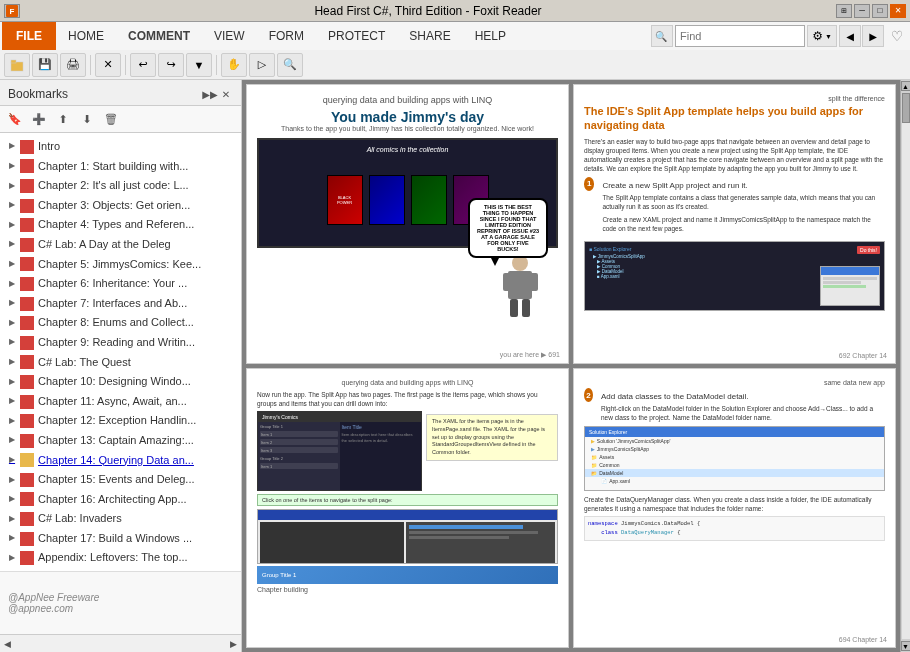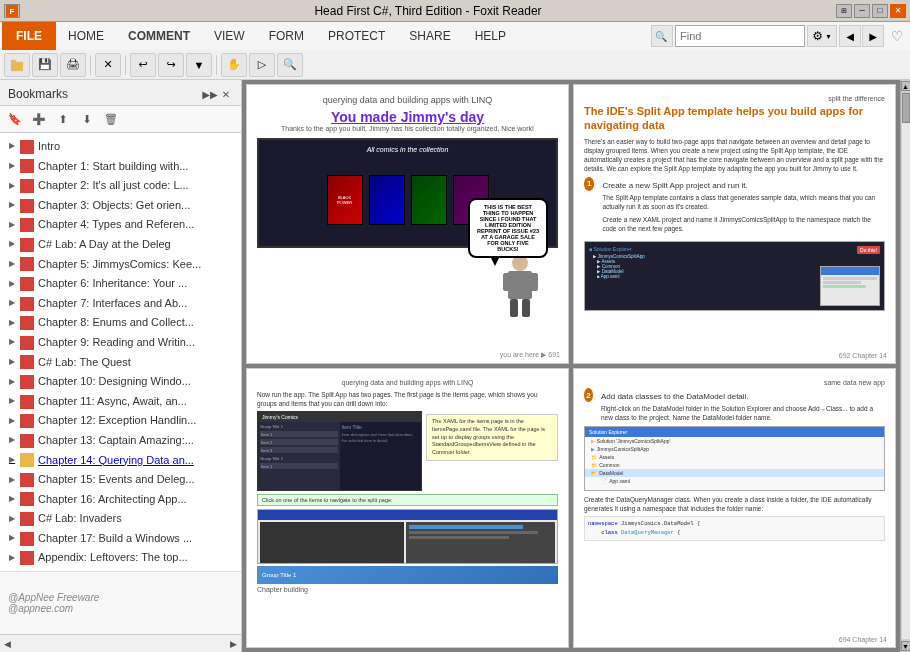--- a/index.html
+++ b/index.html
@@ -284,24 +284,23 @@
     
     .page1-header {
       font-size: 9px;
       color: #555;
       text-align: center;
       margin-bottom: 4px;
     }
     .page1-title {
       font-size: 14px;
       font-weight: bold;
-      color: #6d28d9;
+      color: #0c4a6e;
       text-align: center;
       margin-bottom: 0;
-      text-decoration: underline;
     }
     .page1-subtitle {
       font-size: 7px;
       color: #555;
       text-align: center;
       margin-bottom: 6px;
     }
     .comics-frame {
       background: #1a1a2e;
       width: 100%;

